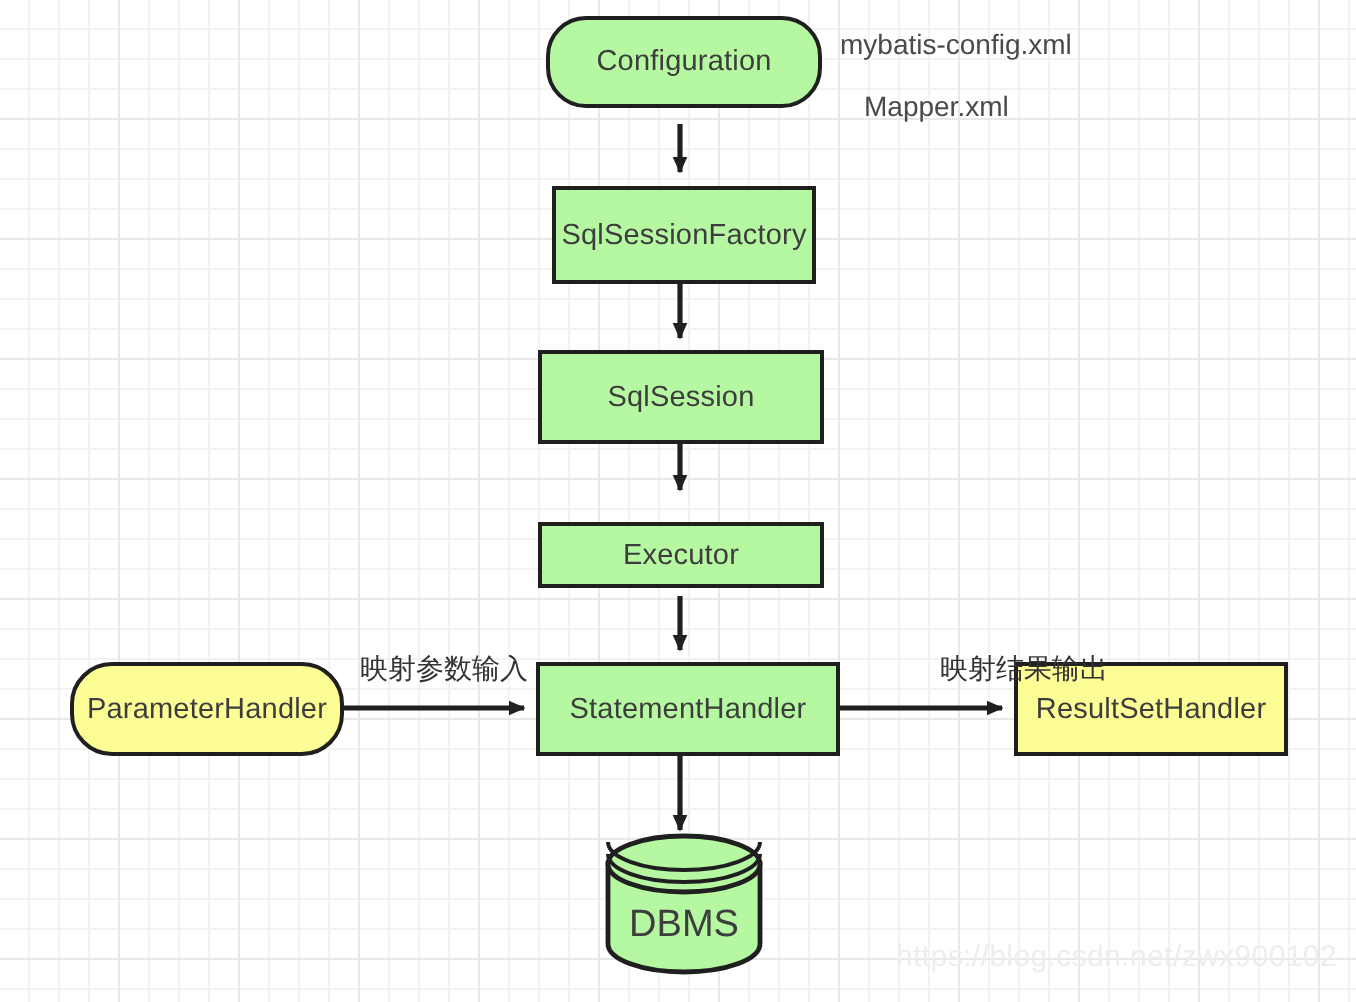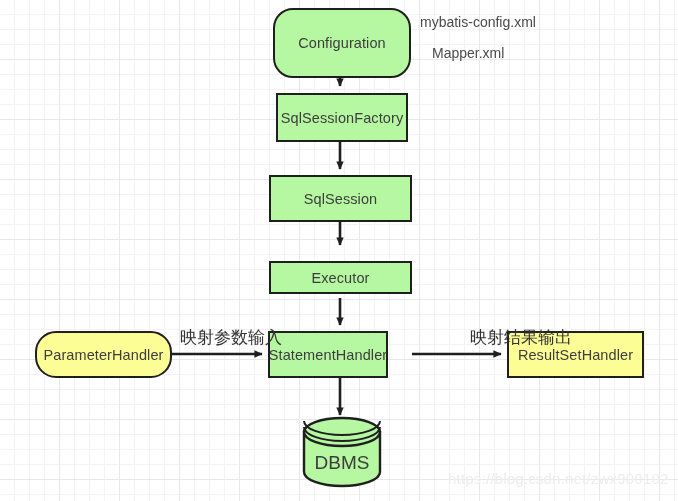--- a/index.html
+++ b/index.html
@@ -47,21 +47,21 @@
     white-space: nowrap;
   }
   .node.green {
     background: #b6f7a1;
   }
   .node.yellow {
     background: #fdfd96;
   }
   .edge-label {
     position: absolute;
-    font-size: 17px;
+    font-size: 14px;
     color: #333333;
     white-space: nowrap;
     font-family: "DejaVu Sans", "Liberation Sans", sans-serif;
   }
   .side-note {
     position: absolute;
     font-size: 14px;
     color: #4a4a4a;
     white-space: nowrap;
   }
@@ -110,31 +110,31 @@
     <line x1="340" y1="378" x2="340" y2="415" stroke="#1f1f1f" stroke-width="2.6" marker-end="url(#arrowhead)"></line>
 
     <g>
       <path d="M304,432 L304,472 A38,14 0 0 0 380,472 L380,432 Z" fill="#b6f7a1" stroke="#1f1f1f" stroke-width="2.4"></path>
       <ellipse cx="342" cy="432" rx="38" ry="14" fill="#b6f7a1" stroke="#1f1f1f" stroke-width="2.4"></ellipse>
       <path d="M304,427 A38,14 0 0 0 380,427" fill="none" stroke="#1f1f1f" stroke-width="2"></path>
       <path d="M304,421 A38,14 0 0 0 380,421" fill="none" stroke="#1f1f1f" stroke-width="2"></path>
     </g>
   </svg>
 
-  <div class="node green" style="left:273px; top:8px; width:138px; height:70px;border-radius:20px;">Configuration</div>
+  <div class="node green" style="left:273px; top:8px; width:138px; height:46px;border-radius:20px;">Configuration</div>
 
   <div class="node green" style="left:276px; top:93px; width:132px; height:49px;">SqlSessionFactory</div>
 
   <div class="node green" style="left:269px; top:175px; width:143px; height:47px;">SqlSession</div>
 
   <div class="node green" style="left:269px; top:261px; width:143px; height:33px;">Executor</div>
 
   <div class="node yellow" style="left:35px; top:331px; width:137px; height:47px;border-radius:21px;">ParameterHandler</div>
 
-  <div class="node green" style="left:268px; top:331px; width:120px; height:47px;">StatementHandler</div>
+  <div class="node green" style="left:268px; top:331px; width:152px; height:47px;">StatementHandler</div>
 
   <div class="node yellow" style="left:507px; top:331px; width:137px; height:47px;">ResultSetHandler</div>
 
   <div class="db-label" style="left:304px; top:452px; width:76px;">DBMS</div>
 
   <div class="edge-label" style="left:180px; top:326px;">映射参数输入</div>
 
   <div class="edge-label" style="left:424px; top:326px;padding-left:46px;">映射结果输出</div>
 
   <div class="side-note" style="left:420px; top:14px;">mybatis-config.xml</div>

